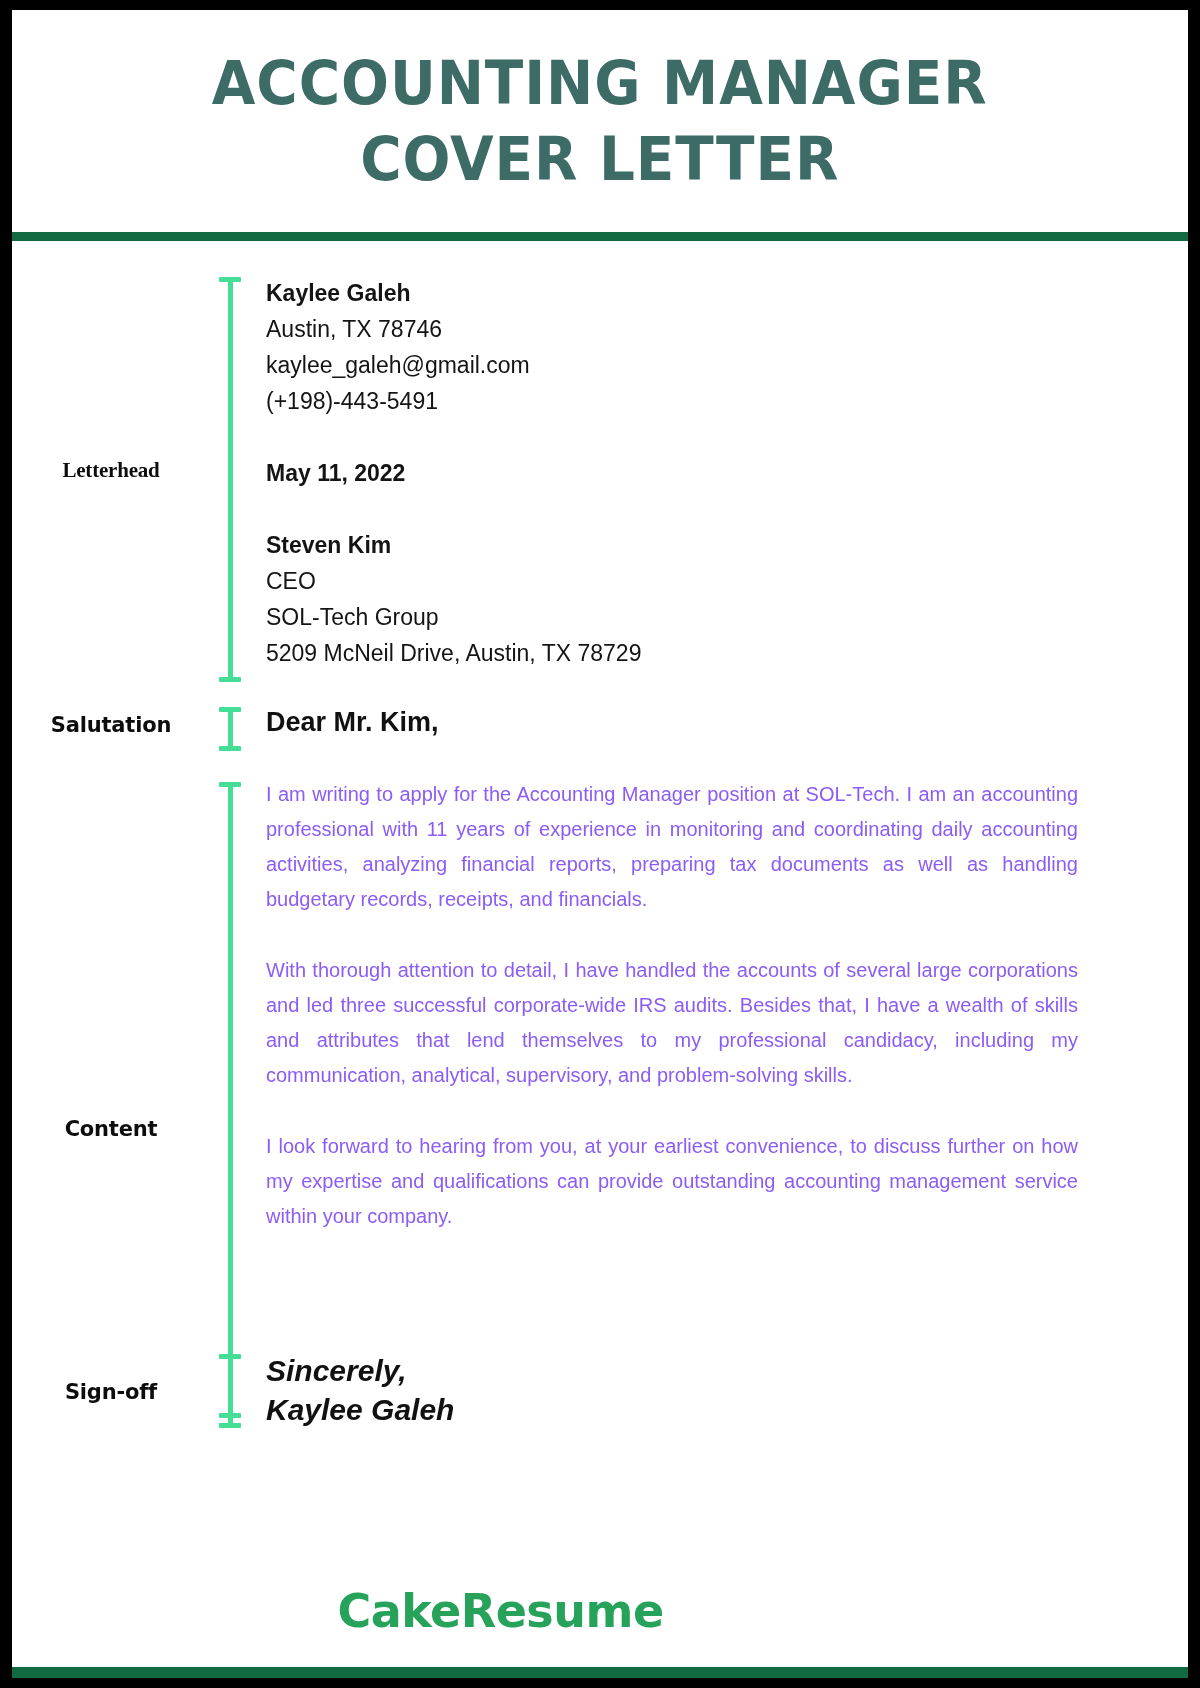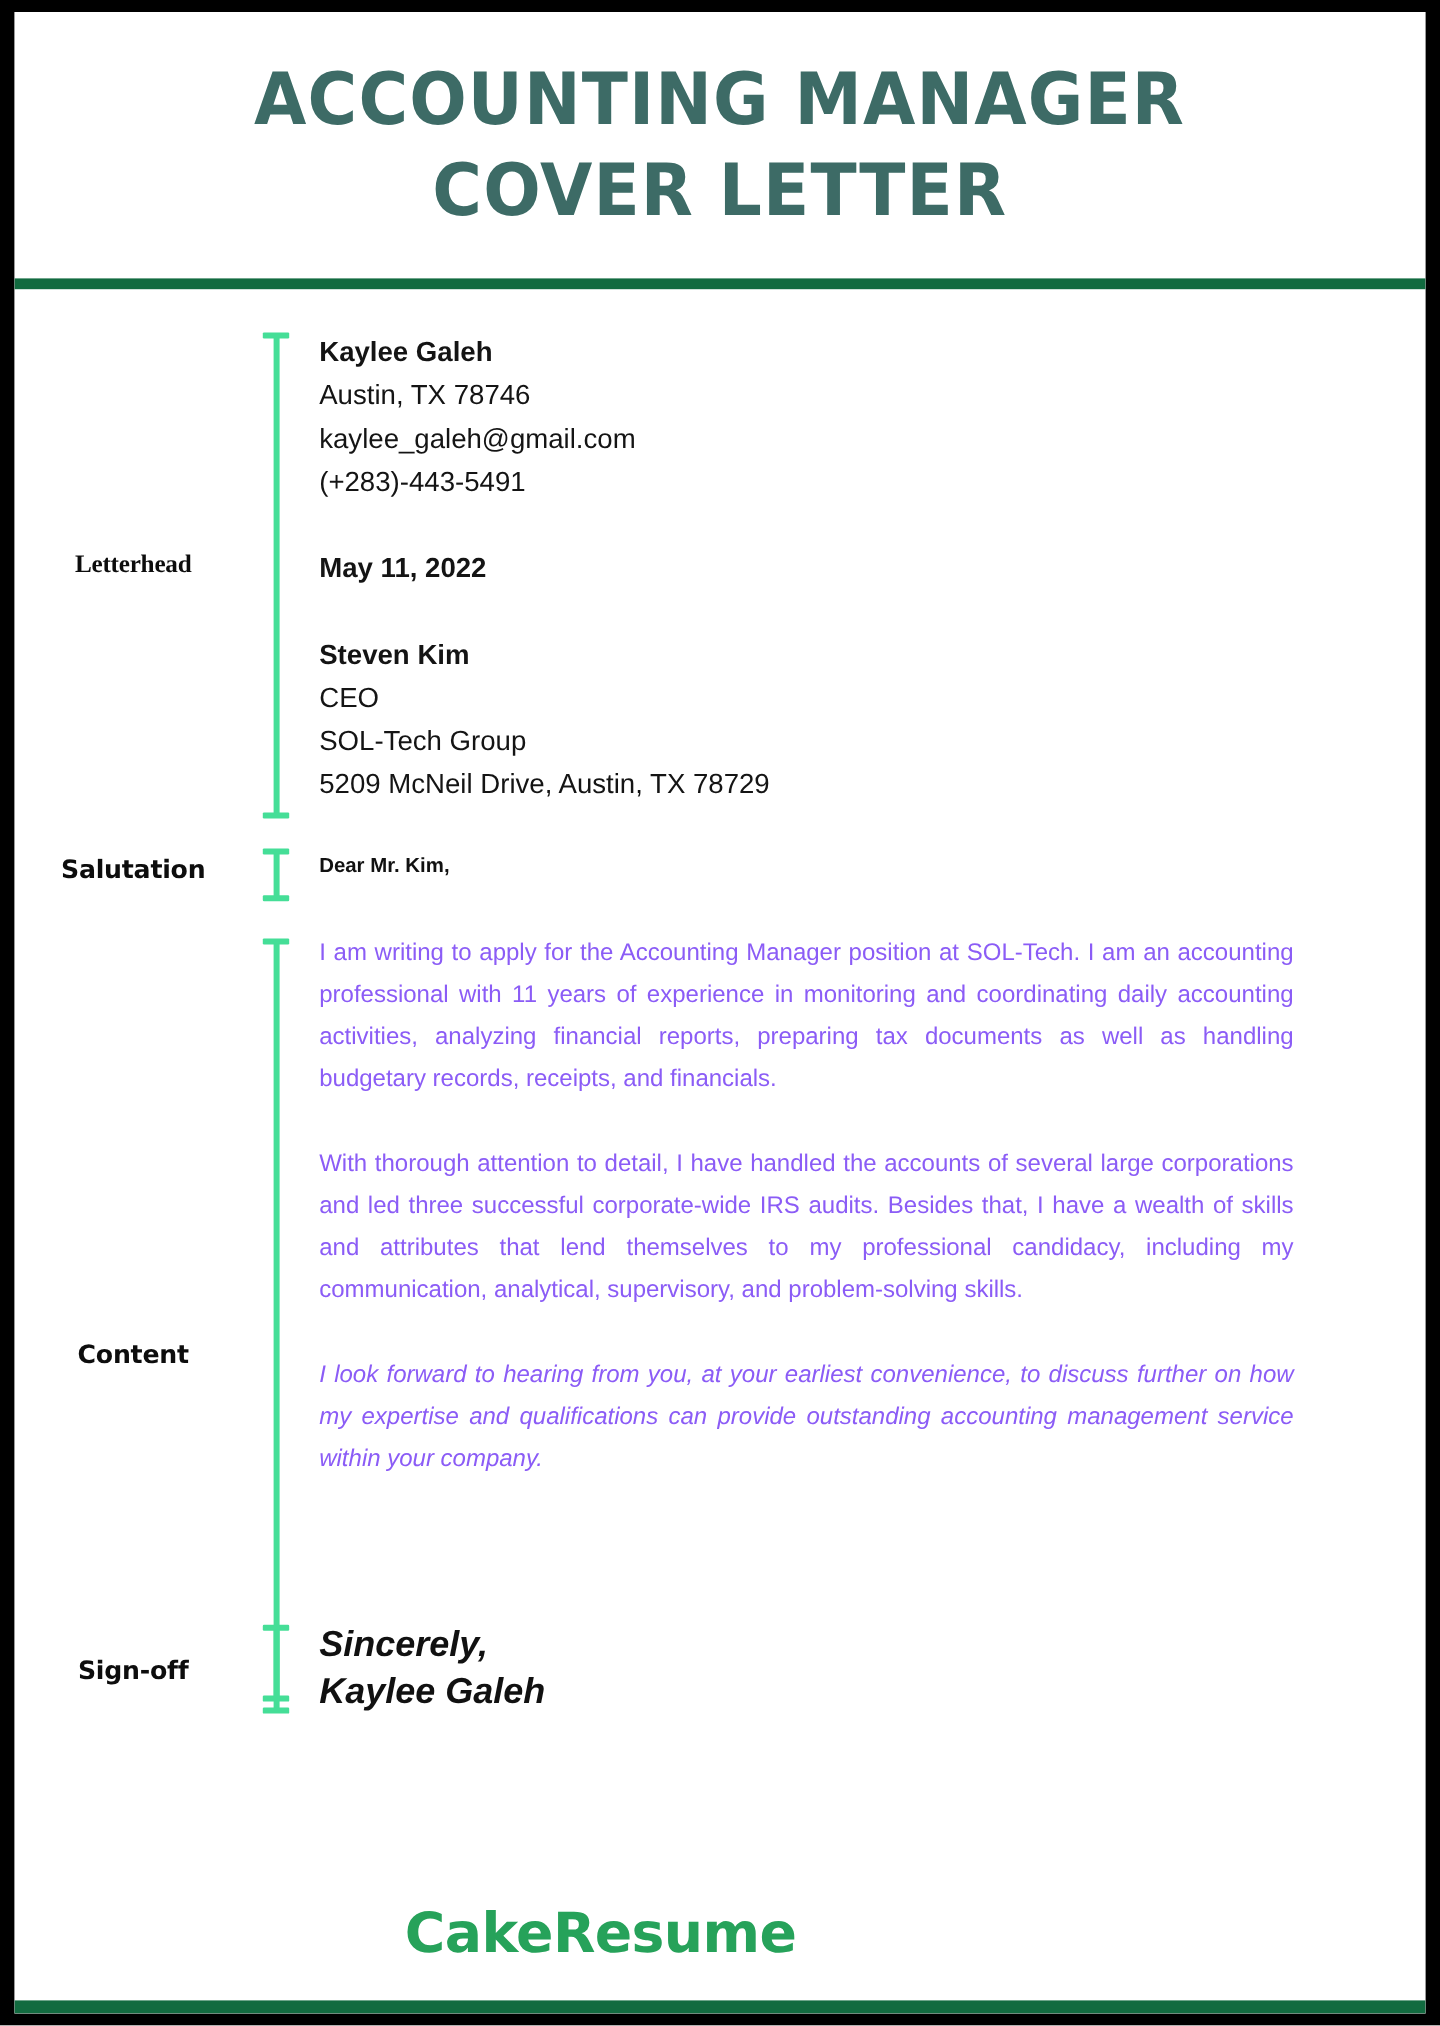--- a/index.html
+++ b/index.html
@@ -150,40 +150,40 @@
   .letterhead .date,
   .letterhead .recip-name {
     font-weight: 700;
   }
   .letterhead .gap {
     height: 36px;
   }
 
   .salutation {
     top: 465px;
-    font-size: 17px;
+    font-size: 27px;
     font-weight: 700;
     color: #111111;
     line-height: 32px;
   }
 
   .content {
     top: 536px;
     width: 812px;
   }
   .content p {
     margin: 0 0 36px 0;
     font-size: 20px;
     line-height: 35px;
     color: #8b5cf6;
     text-align: justify;
     text-justify: inter-word;
     hyphens: none;
   }
-  .content p:last-child { margin-bottom: 14px; font-style: italic; }
+  .content p:last-child { margin-bottom: 14px; }
 
   .signoff {
     top: 1110px;
     font-size: 30px;
     font-style: italic;
     font-weight: 700;
     color: #111111;
     line-height: 39px;
   }
 
@@ -238,21 +238,21 @@
       <div class="bracket bracket-signoff">
         <div class="cap top"></div>
         <div class="stem"></div>
         <div class="cap bot"></div>
       </div>
 
       <div class="col letterhead">
         <div class="name">Kaylee Galeh</div>
         <div>Austin, TX 78746</div>
         <div>kaylee_galeh@gmail.com</div>
-        <div>(+283)-443-5491</div>
+        <div>(+198)-443-5491</div>
         <div class="gap"></div>
         <div class="date">May 11, 2022</div>
         <div class="gap"></div>
         <div class="recip-name">Steven Kim</div>
         <div>CEO</div>
         <div>SOL-Tech Group</div>
         <div>5209 McNeil Drive, Austin, TX 78729</div>
       </div>
 
       <div class="col salutation">Dear Mr. Kim,</div>

